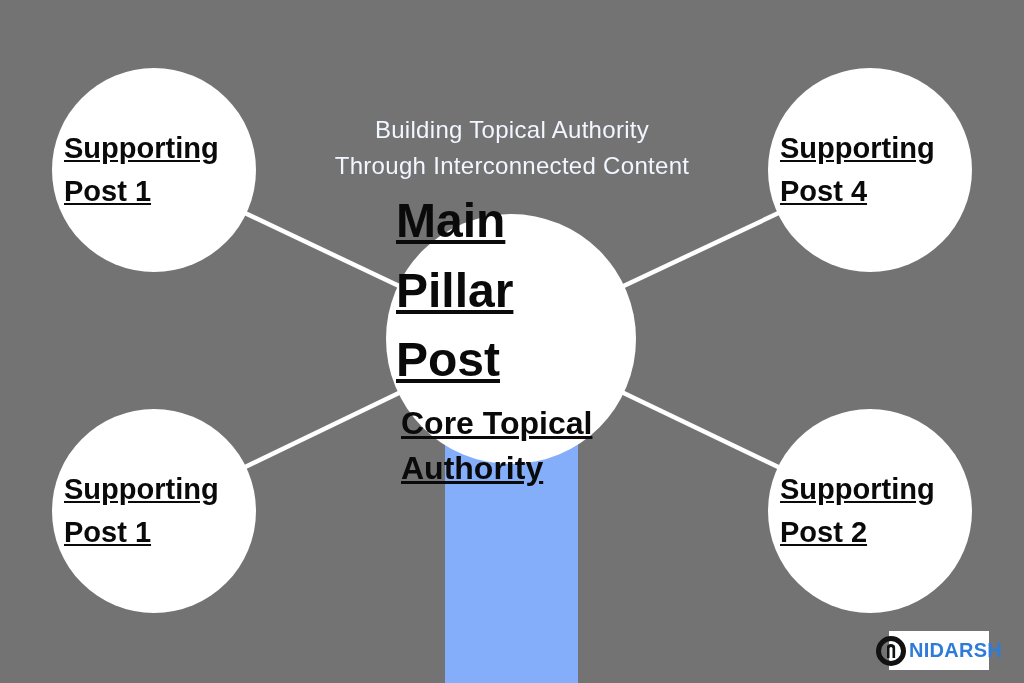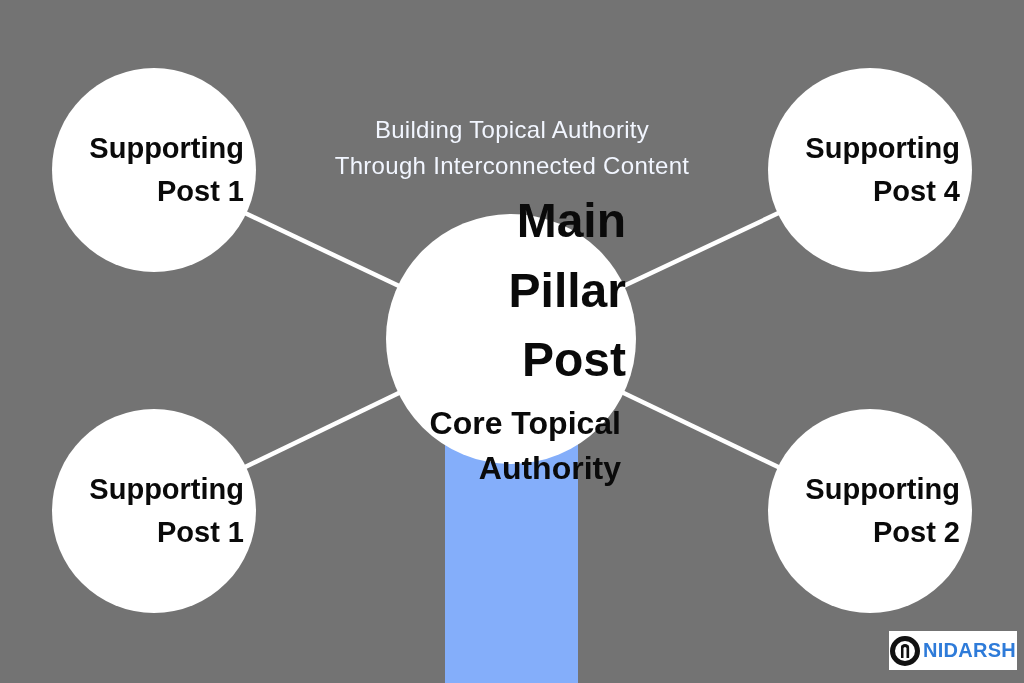--- a/index.html
+++ b/index.html
@@ -41,22 +41,23 @@
   }
 
   .node {
     position: absolute;
     background: #FFFFFF;
     border-radius: 50%;
     display: flex;
     flex-direction: column;
     align-items: center;
     justify-content: center;
-    text-align: right;
+    text-align: left;
     color: #0A0A0A;
+    text-decoration: underline;
   }
 
   .node.main {
     left: 386px; top: 214px;
     width: 250px; height: 250px;
   }
   .node.main .node-title {
     width: 230px;
     font-size: 48px;
     font-weight: 700;
@@ -80,21 +81,21 @@
     line-height: 1.5;
   }
   .node.s1 { left: 52px;  top: 68px;  }
   .node.s2 { left: 768px; top: 68px;  }
   .node.s3 { left: 52px;  top: 409px; }
   .node.s4 { left: 768px; top: 409px; }
 
   .logo {
     position: absolute;
     left: 889px; top: 631px;
-    width: 128px; height: 39px;
+    width: 100px; height: 39px;
     background: #FFFFFF;
     display: flex;
     align-items: center;
     justify-content: center;
     gap: 3px;
   }
   .logo-icon {
     width: 30px; height: 30px;
     border: 5px solid #111111;
     border-radius: 50%;

